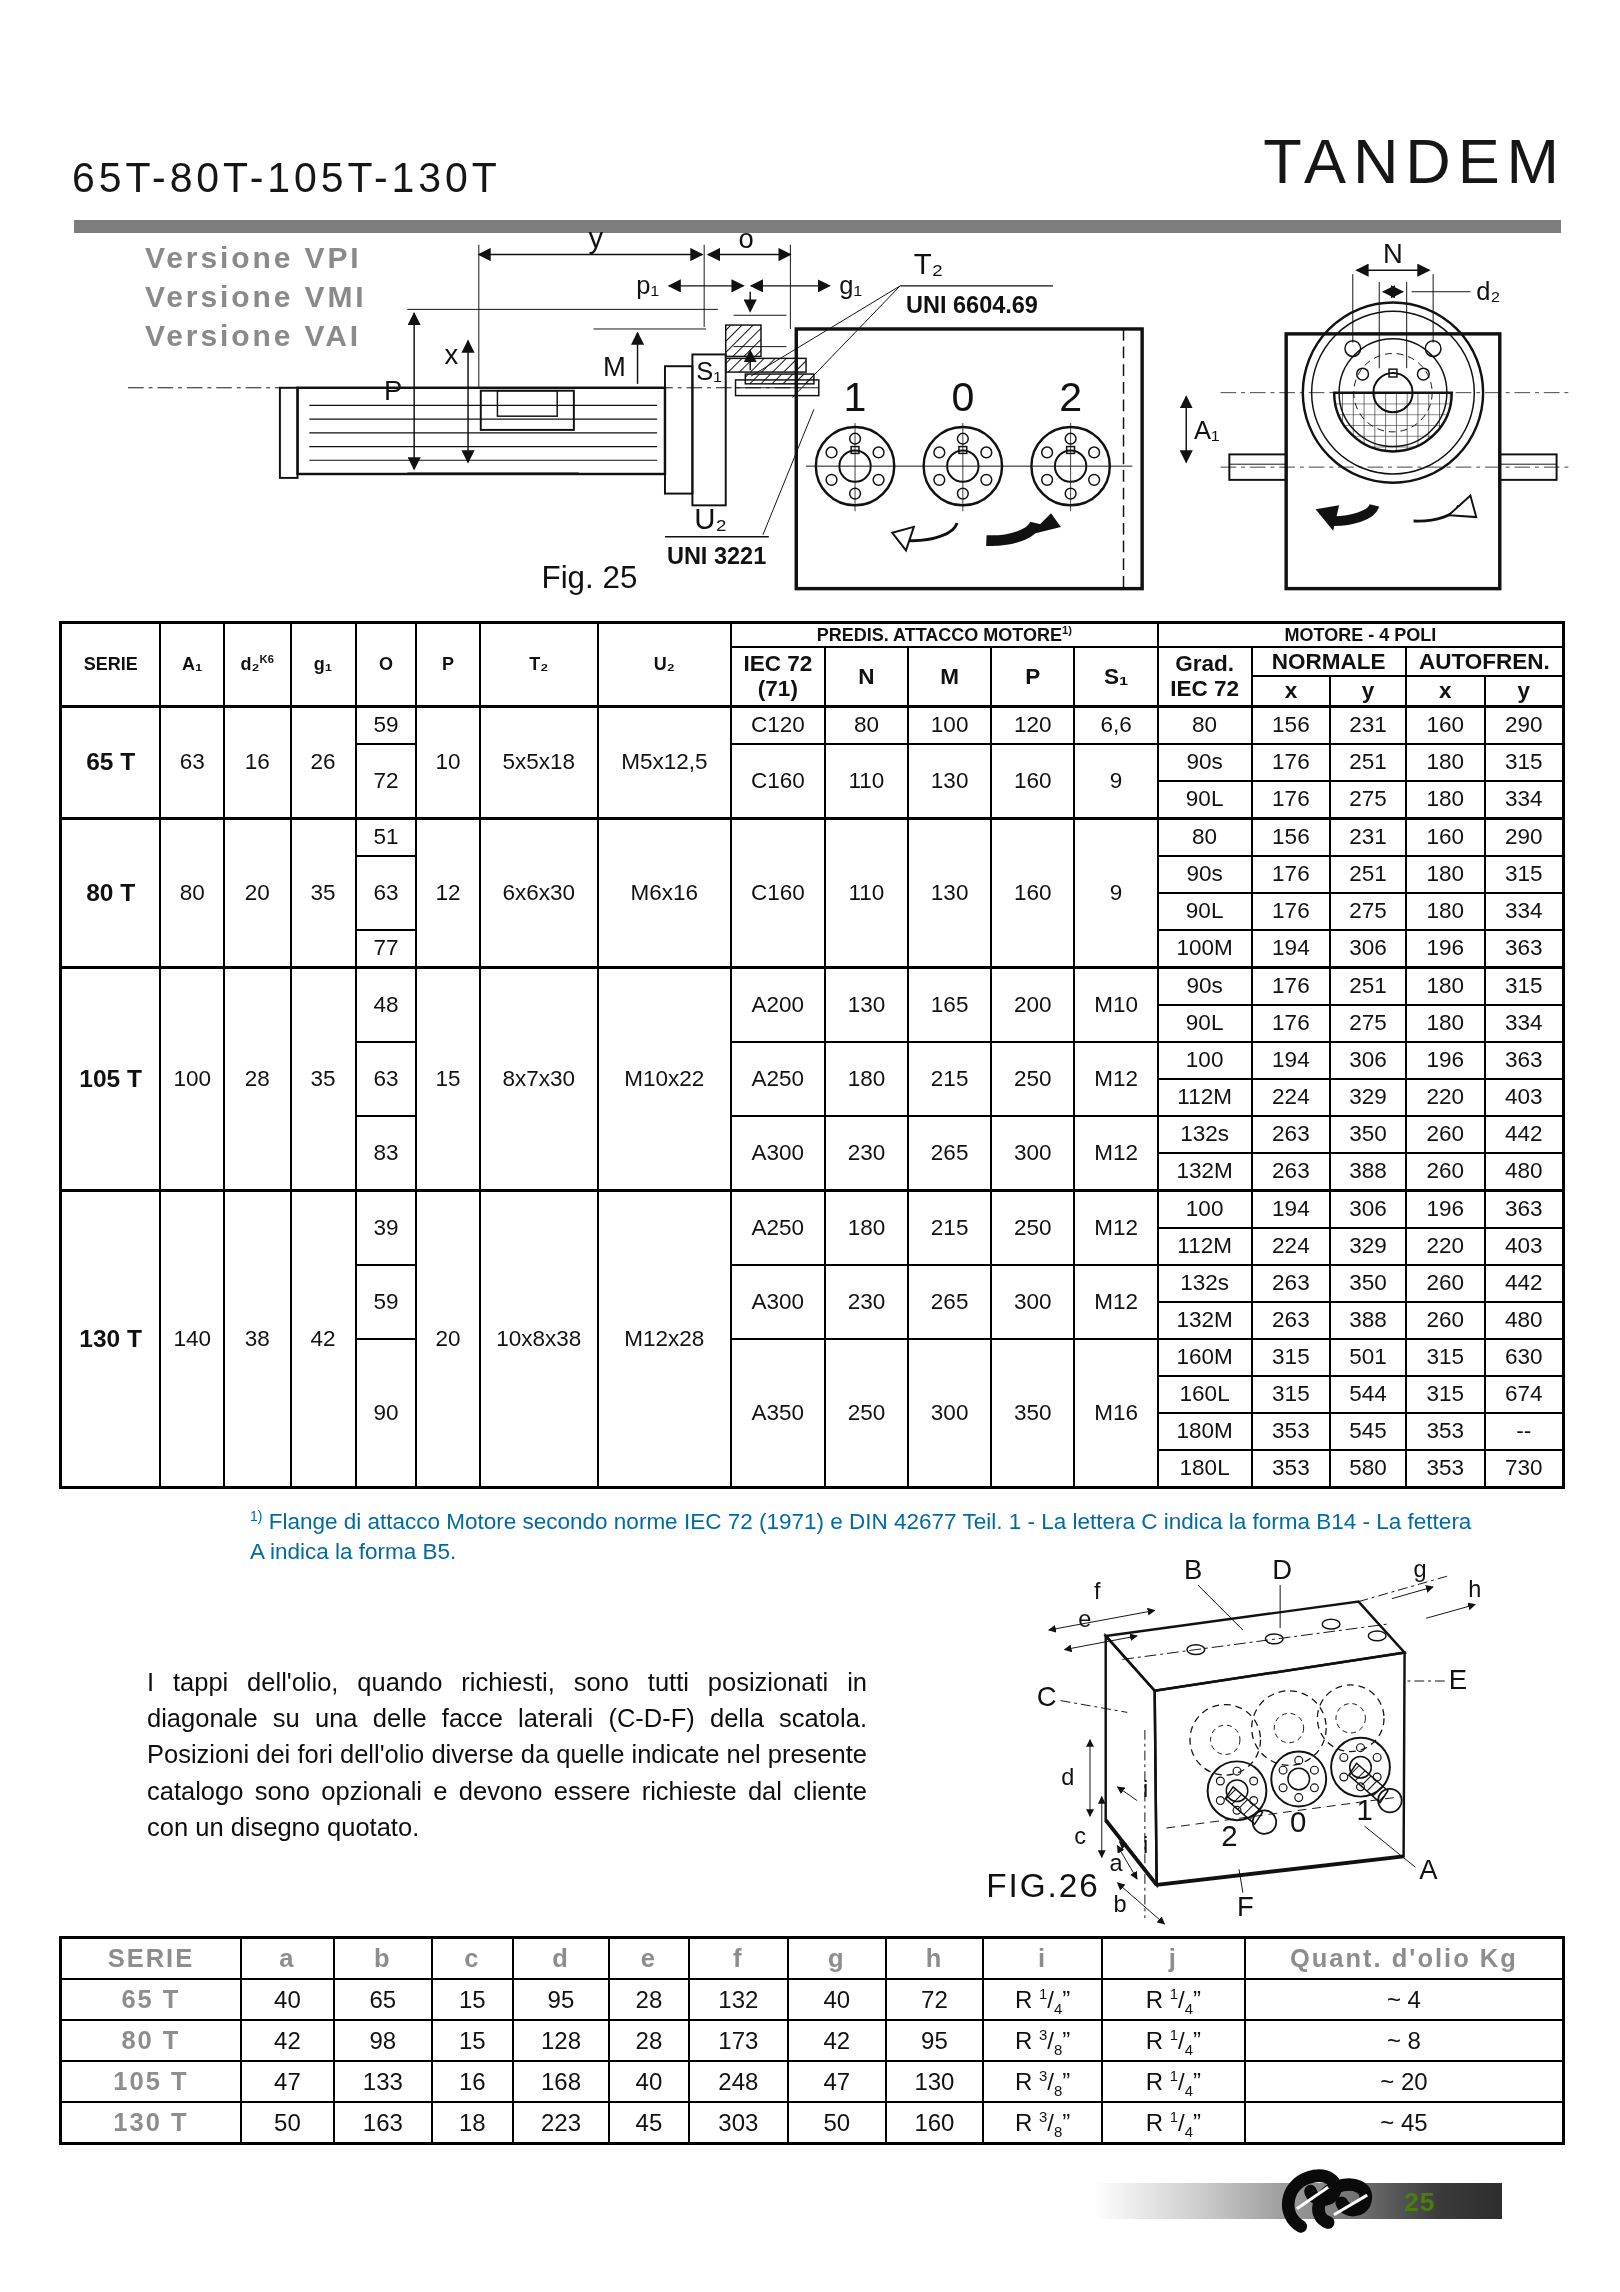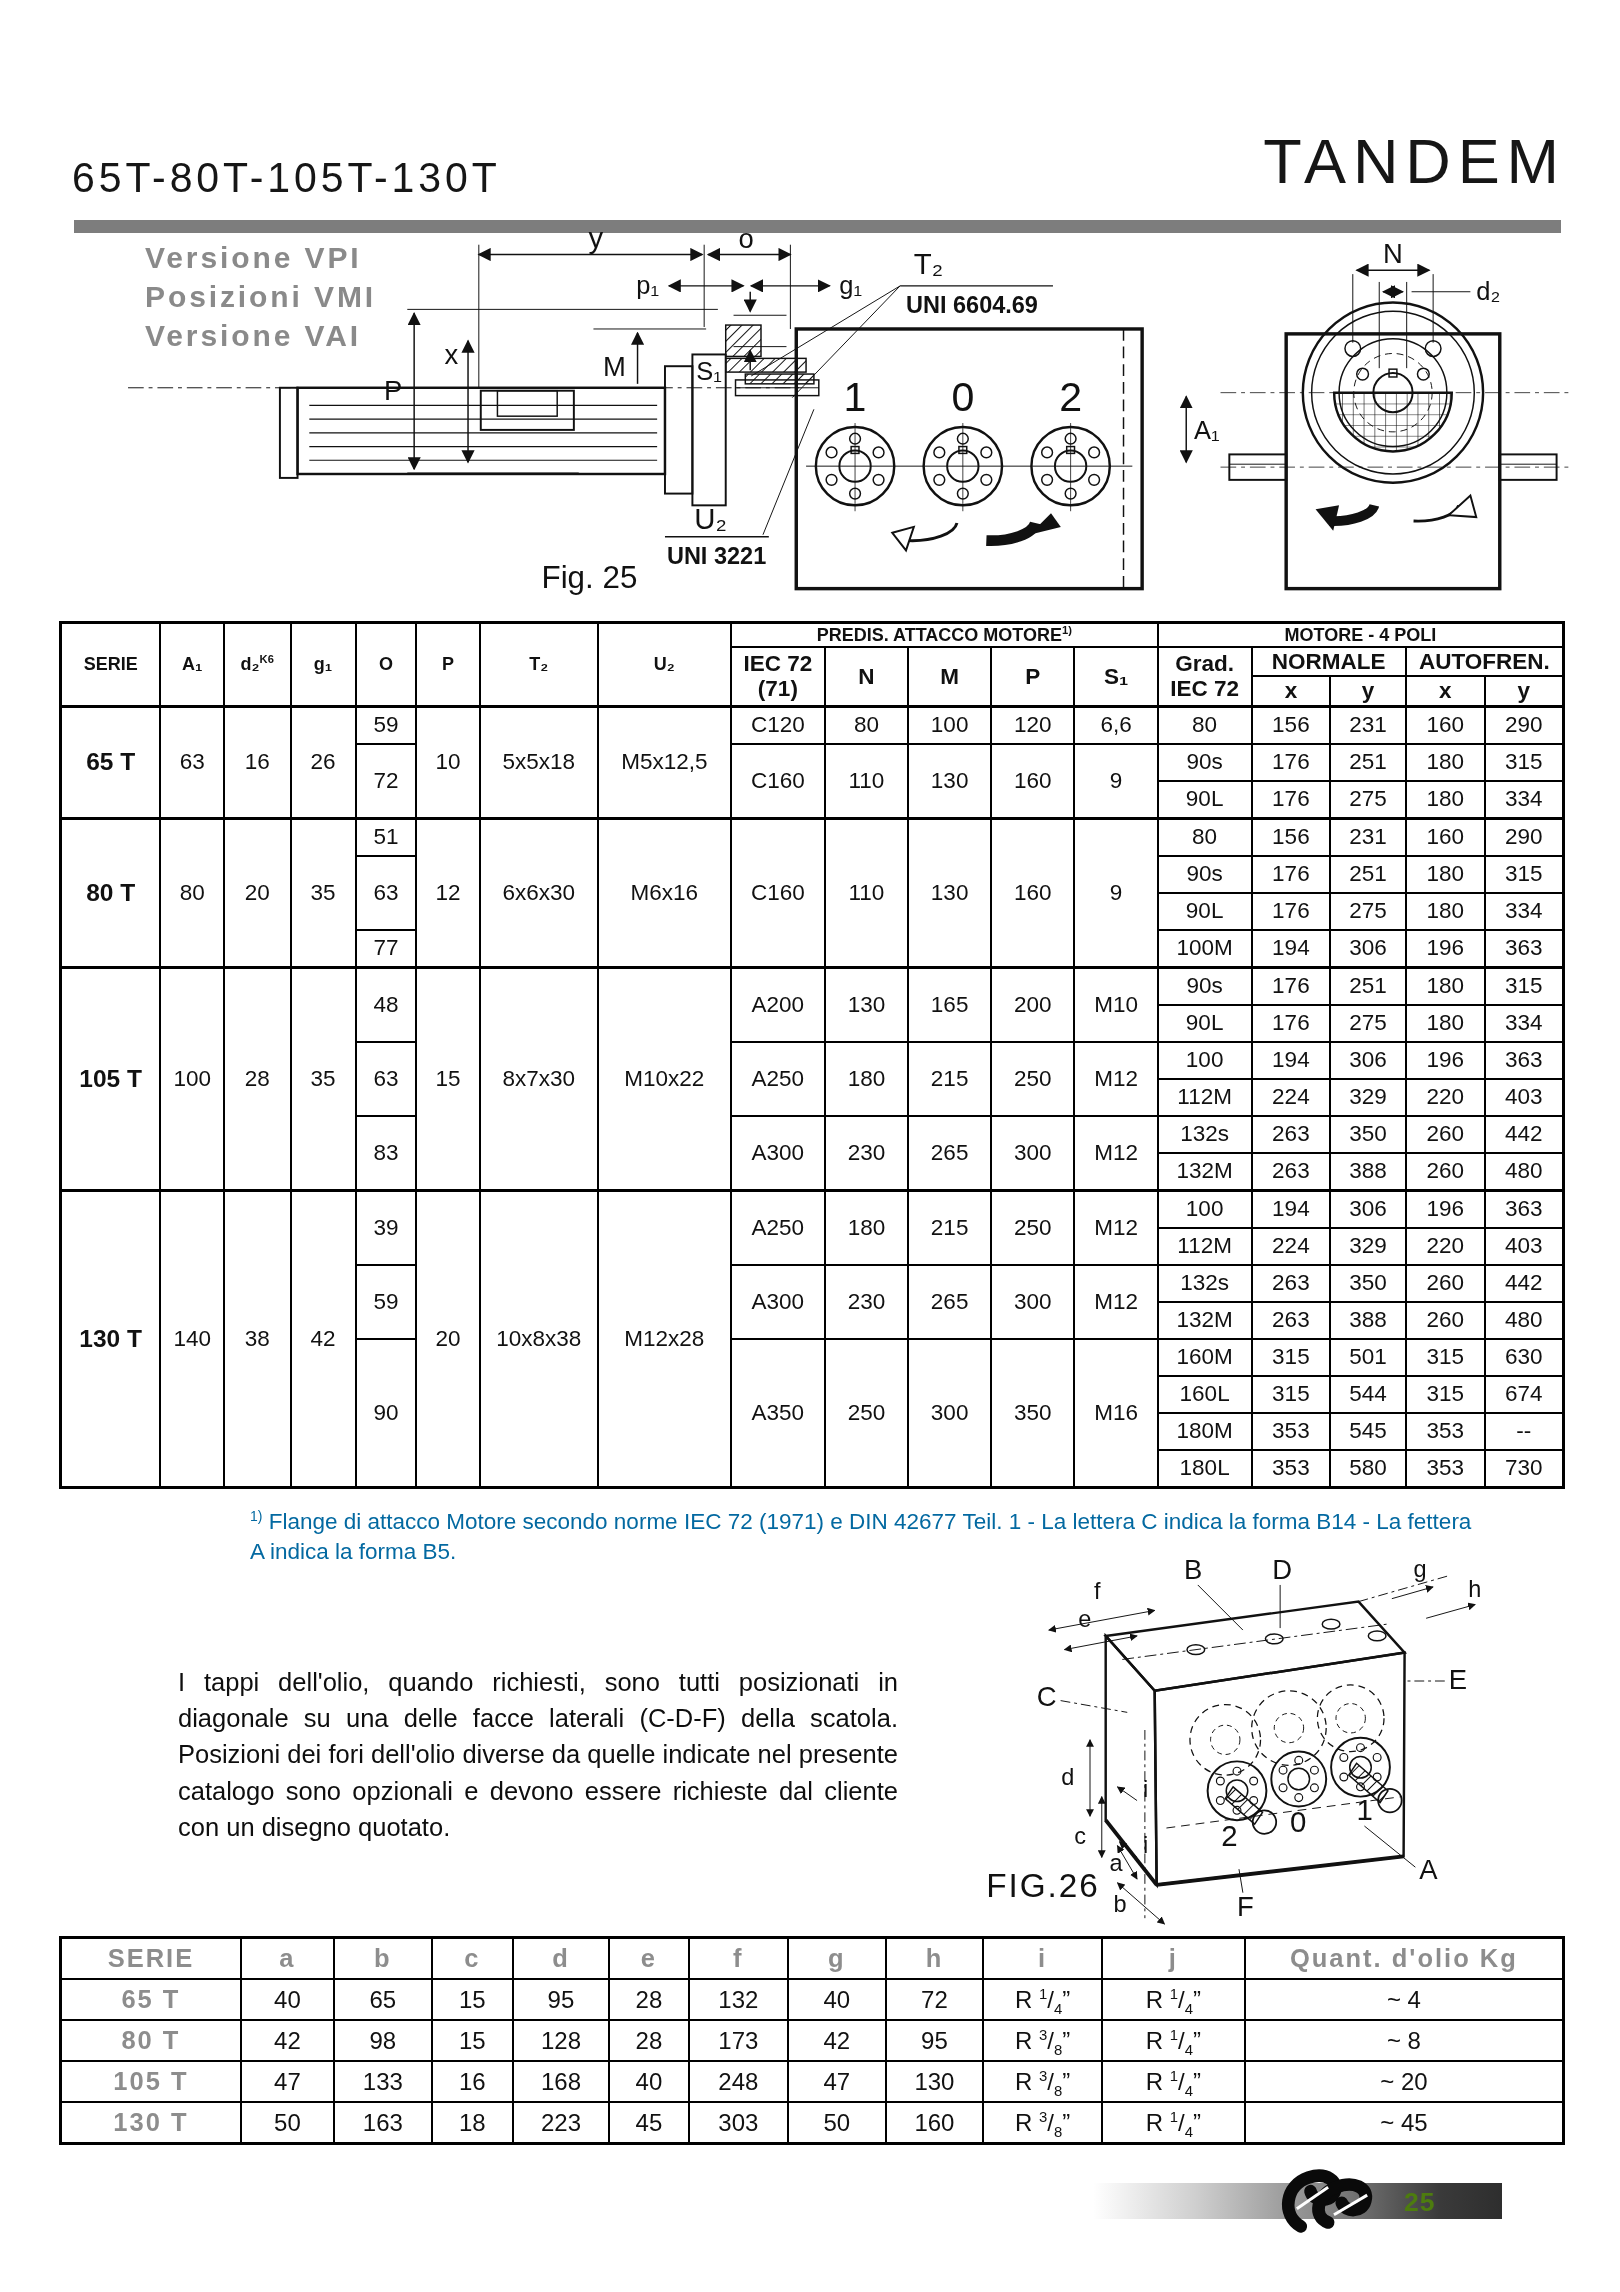--- a/index.html
+++ b/index.html
@@ -36,21 +36,21 @@
   #main-table td.a1{word-break:break-all;}
   #main-table tr.bt>td{border-top:3.9px solid #000;}
   #main-table td.gstart{border-top:2.9px solid #000;}
   sup{font-size:62%;vertical-align:super;line-height:0;}
   sub{font-size:62%;vertical-align:sub;line-height:0;}
 
   
   #footnote{left:250px;top:1507px;width:1240px;font-size:22.5px;line-height:1.35;color:#0369a1;}
   #oil-heading{left:147px;top:1600px;font-size:30px;letter-spacing:2.9px;color:#1c1c1c;font-weight:400;}
   #oil-paragraph{left:147px;top:1664px;width:720px;font-size:25.5px;line-height:1.42;
-                 text-align:justify;color:#0e0e0e;margin-left:31px;}
+                 text-align:justify;color:#0e0e0e;}
 
   
   #oil-table-wrap{left:59px;top:1936px;width:1506px;}
   #oil-table{border:3.9px solid #000;}
   #oil-table th,#oil-table td{border:2.9px solid #000;text-align:center;vertical-align:middle;
       font-size:24px;padding:1px 2px;height:37px;}
   #oil-table th{color:#8d8d8d;font-weight:bold;letter-spacing:2px;font-size:25.5px;}
   #oil-table td.serie{color:#8d8d8d;font-weight:bold;letter-spacing:2px;font-size:25.5px;}
 
   
@@ -62,21 +62,21 @@
 </head>
 <body>
 
 <div id="page">
 
   <div class="abs" id="title-left">65T-80T-105T-130T</div>
   <div class="abs" id="title-right">TANDEM</div>
   <div class="abs" id="rule"></div>
   <div class="abs" id="versions">
     <div>Versione VPI</div>
-    <div>Posizioni VMI</div>
+    <div>Versione VMI</div>
     <div>Versione VAI</div>
   </div>
 
   <div class="abs fig" style="left:59px;top:231px;width:1549px;height:388px;">
     <svg width="1549" height="388" viewBox="0 0 1580 396">
       <defs>
         <marker id="ah" viewBox="0 0 10 10" refX="9" refY="5" markerWidth="9" markerHeight="9" orient="auto-start-reverse">
           <path d="M0,0 L10,5 L0,10 z" fill="#111"></path>
         </marker>
         <pattern id="hp" width="8" height="8" patternTransform="rotate(45)" patternUnits="userSpaceOnUse">

